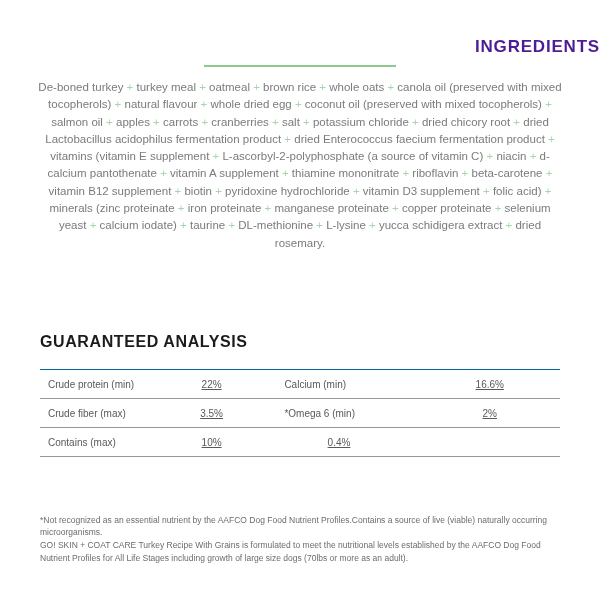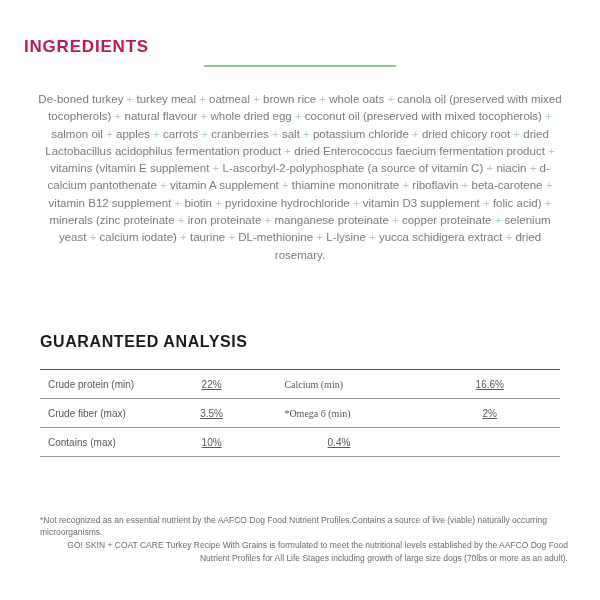--- a/index.html
+++ b/index.html
@@ -7,36 +7,36 @@
   .page {
     position: relative;
     width: 600px;
     height: 600px;
     background: #ffffff;
     font-family: "Liberation Sans", sans-serif;
     overflow: hidden;
   }
   .ingredients-title {
     padding-top: 37px;
-    text-align: left;
+    text-align: right;
     font-size: 17px;
     font-weight: bold;
     letter-spacing: 0.8px;
-    color: #be185d;
+    color: #4c1d95;
     padding-left: 24px;
   }
   .green-rule {
     width: 192px;
     height: 2px;
     background: #8cc98c;
     margin: 8px auto 0 auto;
   }
   .ing-text {
     width: 526px;
-    margin: 24px auto 0 auto;
+    margin: 12px auto 0 auto;
     text-align: center;
     font-size: 11.5px;
     line-height: 17.3px;
     color: #7b7b7b;
   }
   .plus-sep { color: #a9d4aa; }
   .analysis {
     position: absolute;
     top: 333px;
     left: 40px;
@@ -63,40 +63,39 @@
     border-bottom: 1px solid #979797;
   }
   .ga-footer-row {
     display: grid;
     grid-template-columns: 73% 27%;
     height: 29px;
     align-items: center;
     border-bottom: 1px solid #979797;
   }
   .cell-l1 { padding-left: 8px; }
-  .cell-l2 { padding-left: 26px; font-family: Liberation Serif, serif; }
+  .cell-l2 { padding-left: 26px; }
   .cell-v { text-align: center; text-decoration: underline; }
   .footnote {
     position: absolute;
     top: 514px;
     left: 40px;
     width: 528px;
     font-size: 8.5px;
     line-height: 12px;
     color: #6b6c6e;
   }
   .formulation {
     position: absolute;
     top: 539px;
     left: 40px;
     width: 528px;
     font-size: 8.5px;
     line-height: 13px;
     color: #6b6c6e;
-    text-align: right;
   }
 </style>
 </head>
 <body>
 
 <div class="page">
 
   <section>
     <h2 class="ingredients-title">INGREDIENTS</h2>
     <div class="green-rule"></div>

